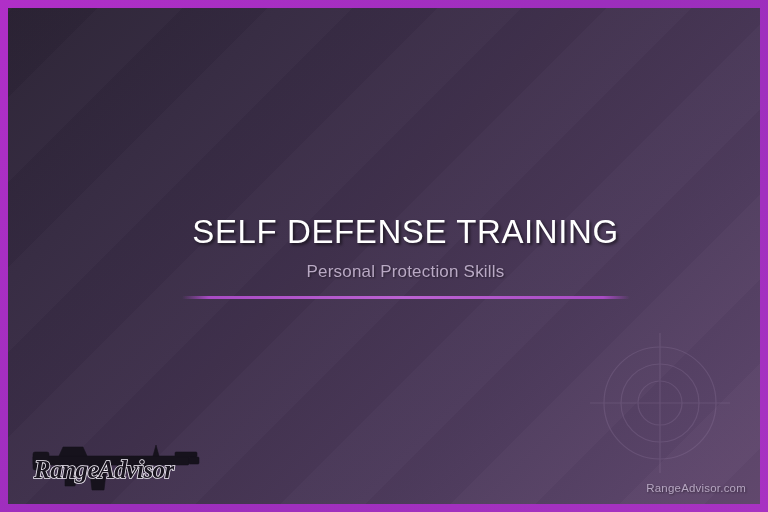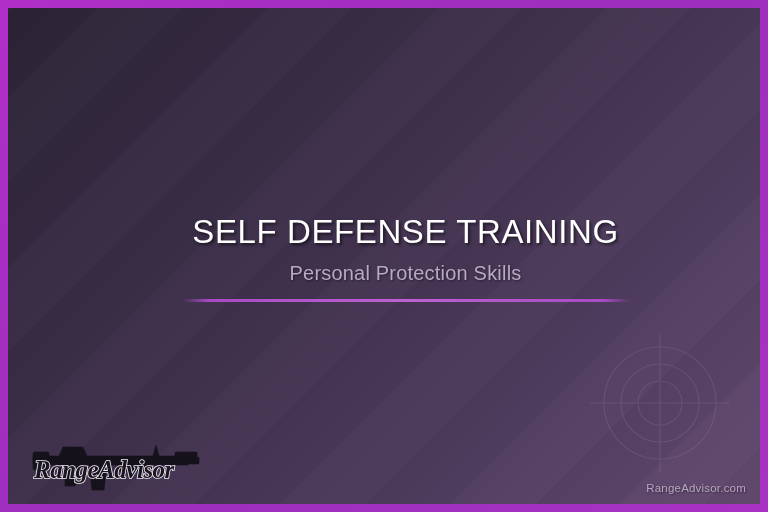--- a/index.html
+++ b/index.html
@@ -75,21 +75,21 @@
     font-size: 33px;
     font-weight: 400;
     letter-spacing: 0.6px;
     color: #ffffff;
     text-shadow: 2px 2px 3px rgba(0,0,0,0.55);
     line-height: 1.18;
     white-space: nowrap;
   }
   .slide-subtitle {
     margin: 10px 0 1px 0;
-    font-size: 20px;
+    font-size: 17px;
     font-weight: 400;
     color: #b9a9c4;
     text-shadow: 1px 1px 2px rgba(0,0,0,0.45);
     letter-spacing: 0.2px;
   }
   .divider {
     margin: 14px auto 0 auto;
     width: 448px;
     height: 3px;
     border-radius: 2px;

